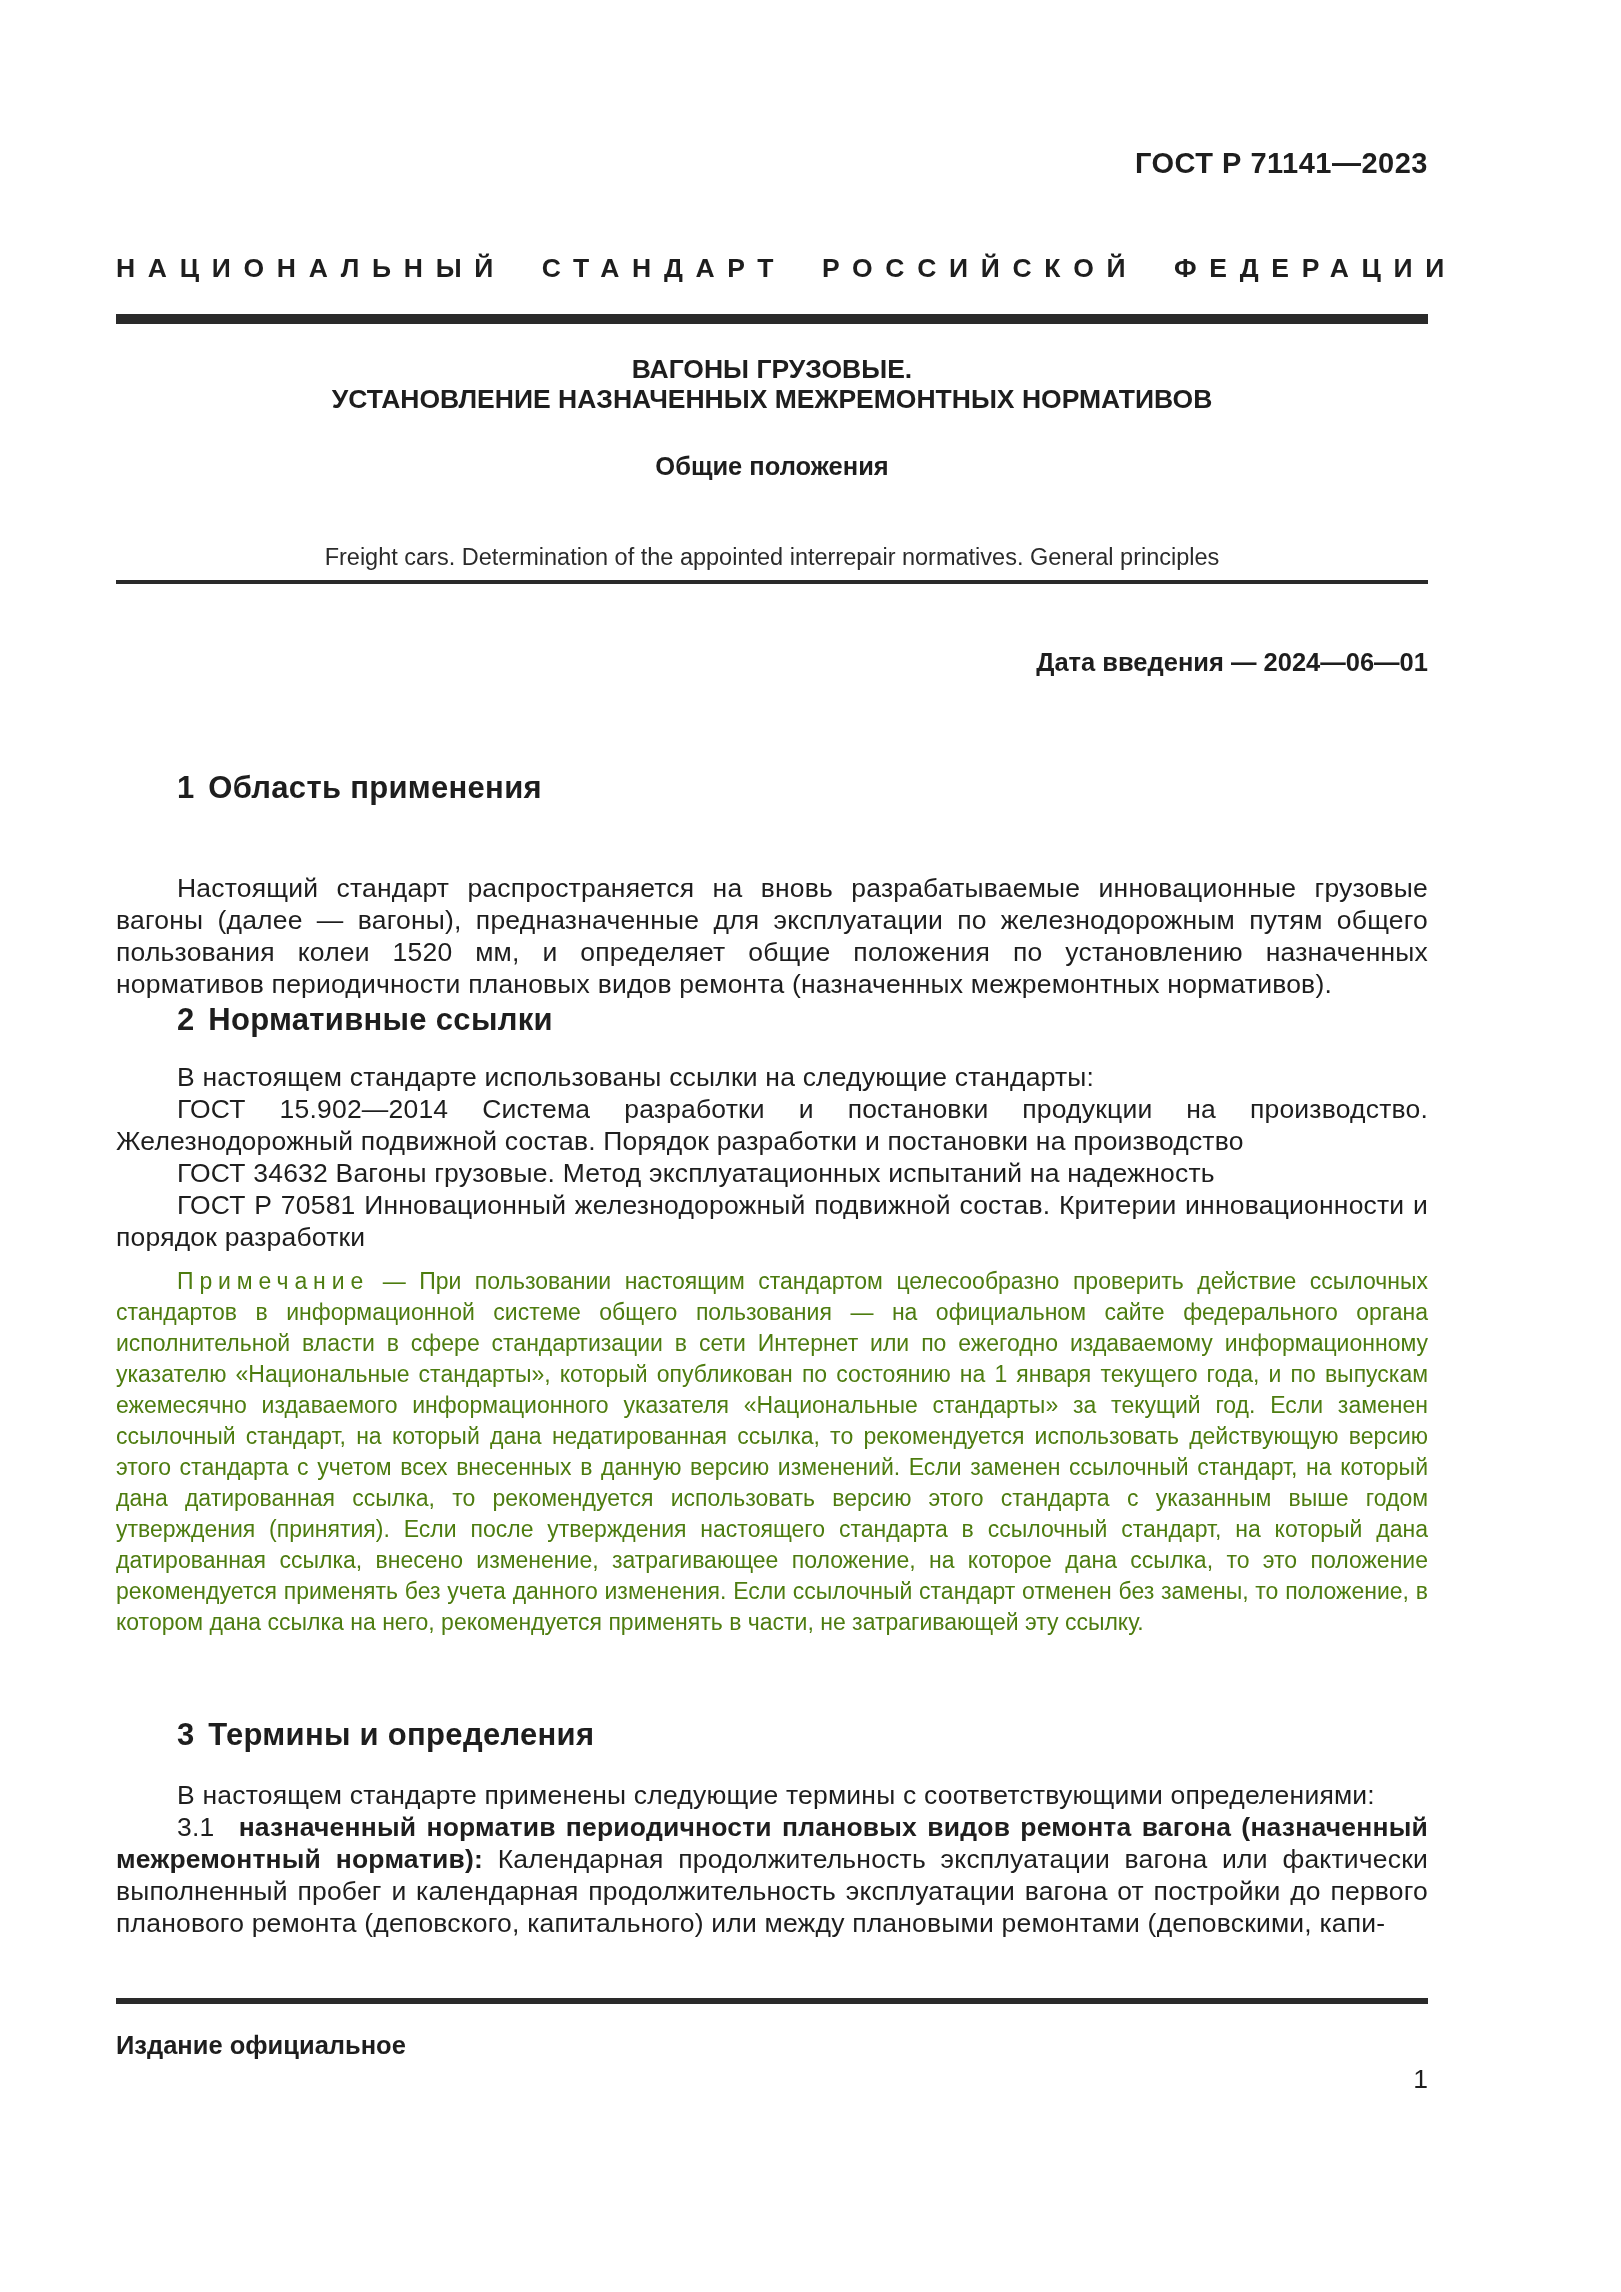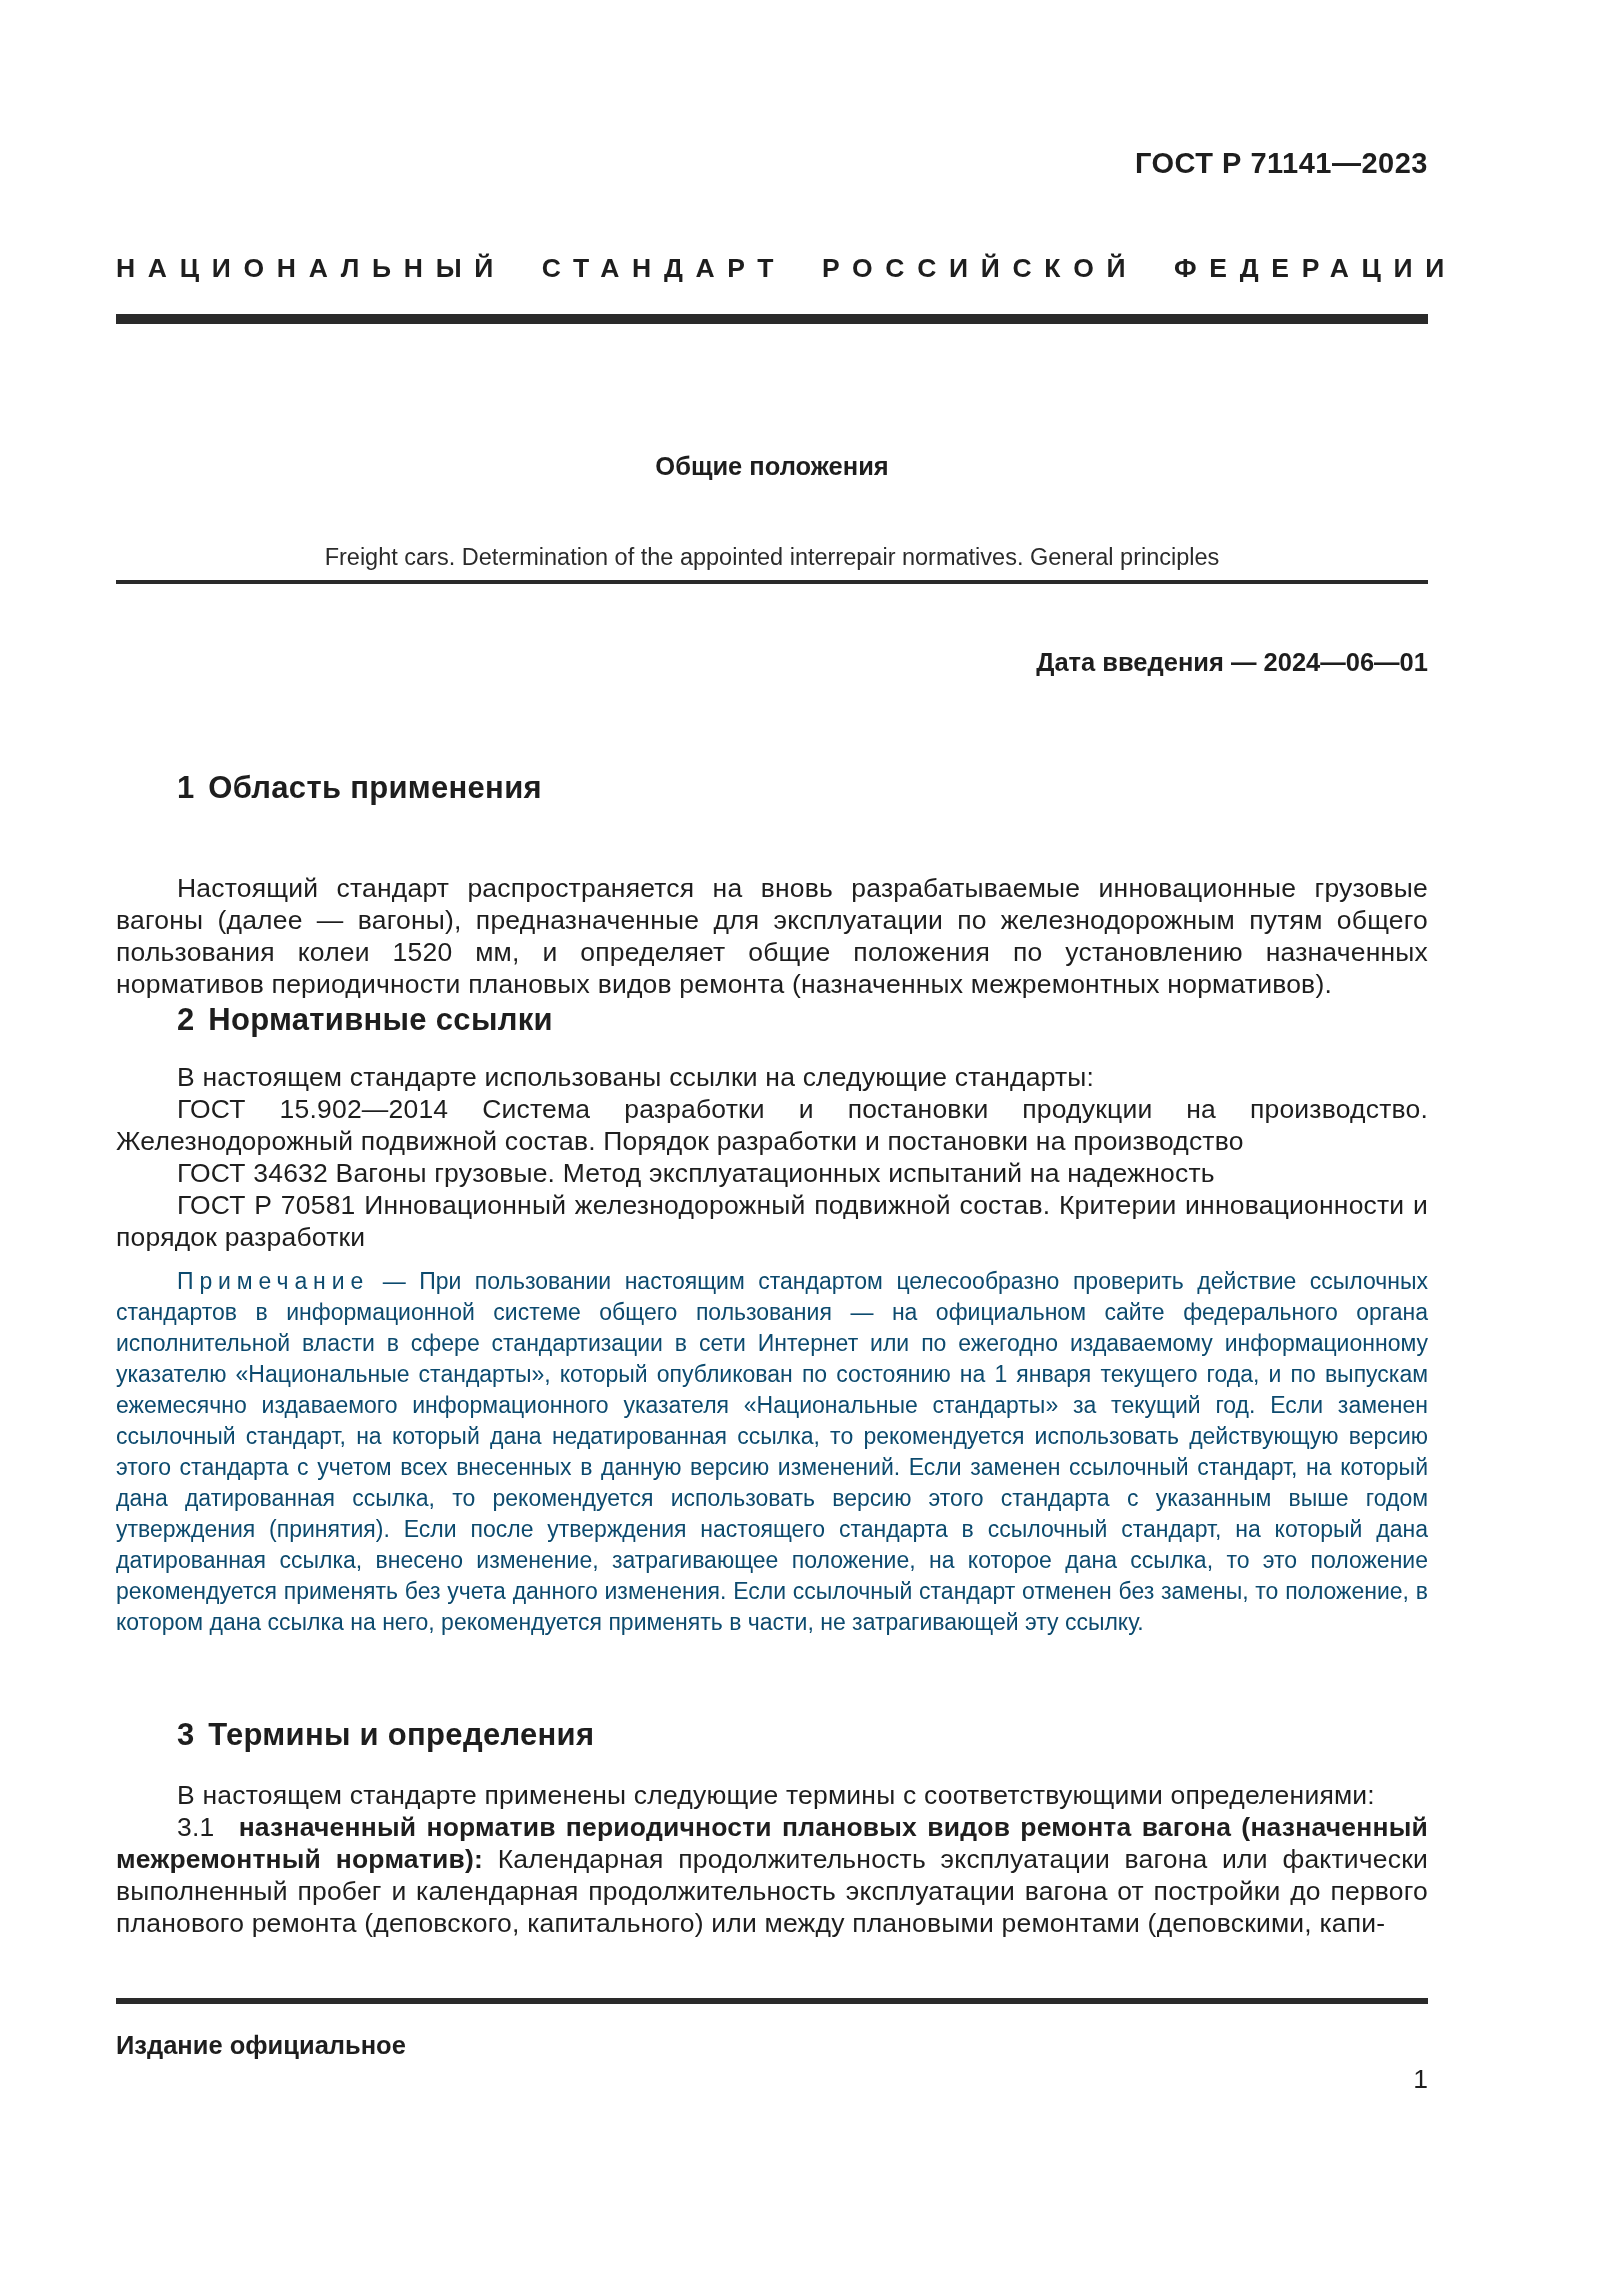--- a/index.html
+++ b/index.html
@@ -95,21 +95,21 @@
   .block-s3 { top: 1779px; }
   .block-s3 .term-num { margin-right: 14px; }
   .block-s3 b { letter-spacing: 0.2px; }
 
   .note-block {
     top: 1266px;
     font-size: 23px;
     line-height: 31px;
     text-align: justify;
     text-indent: 61px;
-    color: #0c4a6e;
+    color: #4d7c0f;
   }
   .note-label { letter-spacing: 5.9px; }
 
   .footer-rule {
     top: 1998px;
     height: 5.9px;
     background: #2a2a2a;
   }
   .imprint {
     top: 2031px;
@@ -126,20 +126,24 @@
 <body>
 
 <div class="page">
 
   <div class="abs doc-number">ГОСТ Р 71141—2023</div>
 
   <div class="abs banner">НАЦИОНАЛЬНЫЙ СТАНДАРТ РОССИЙСКОЙ ФЕДЕРАЦИИ</div>
 
   <div class="abs rule-thick"></div>
 
+  <div class="abs doc-title">
+    <div>ВАГОНЫ ГРУЗОВЫЕ.</div>
+    <div>УСТАНОВЛЕНИЕ НАЗНАЧЕННЫХ МЕЖРЕМОНТНЫХ НОРМАТИВОВ</div>
+  </div>
 
   <div class="abs doc-subtitle">Общие положения</div>
 
   <div class="abs doc-subtitle-en">Freight cars. Determination of the appointed interrepair normatives. General principles</div>
 
   <div class="abs rule-thin"></div>
 
   <div class="abs effective-date">Дата введения — 2024—06—01</div>
 
   <div class="abs sec-heading h1">

